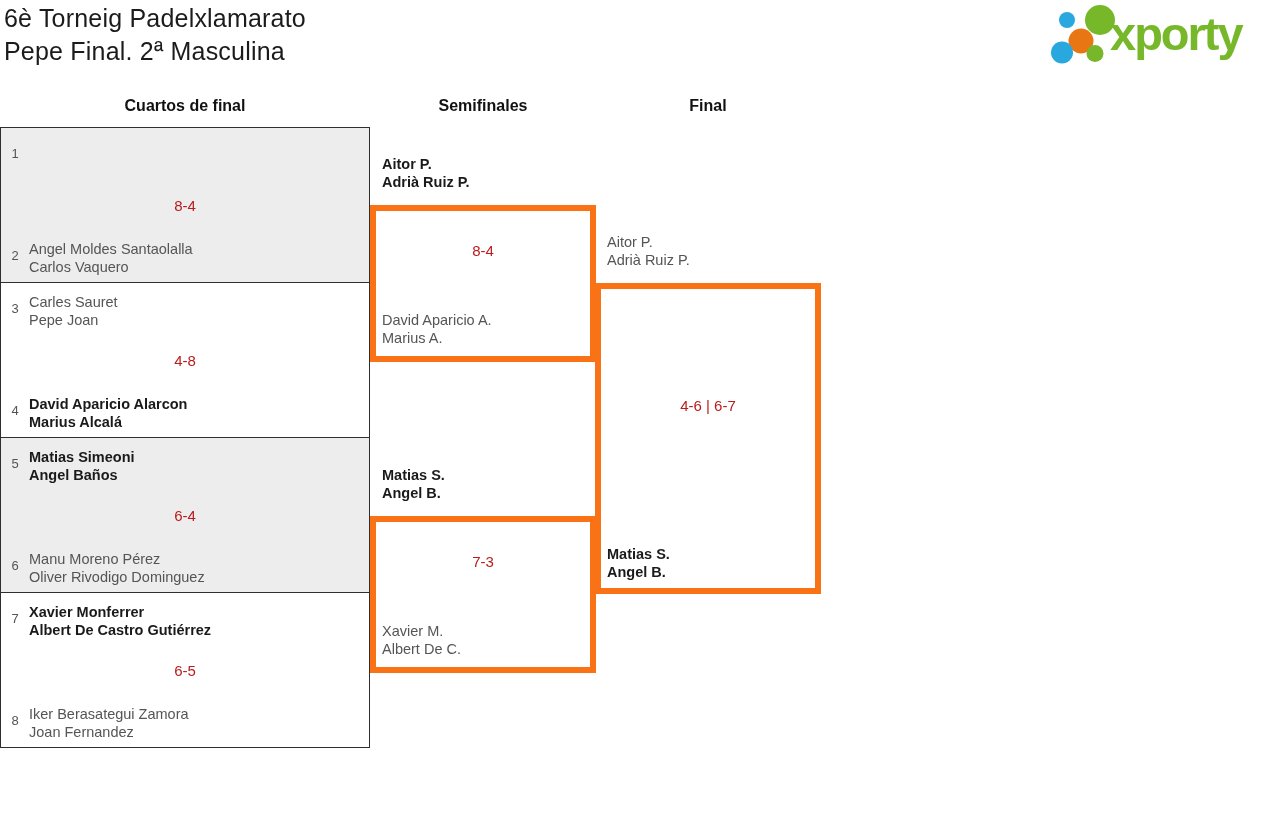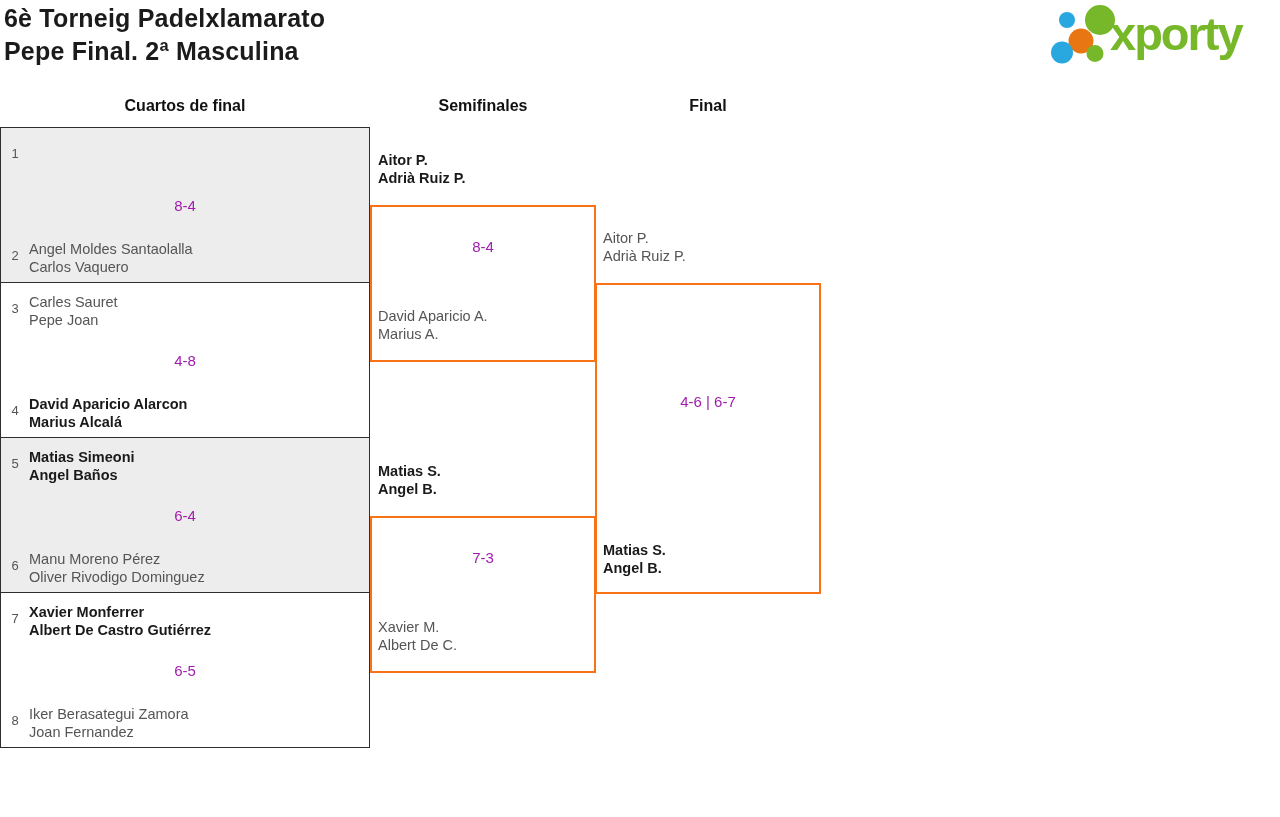--- a/index.html
+++ b/index.html
@@ -4,21 +4,21 @@
 <style>
   * { margin:0; padding:0; box-sizing:border-box; }
   html,body { background:#ffffff; }
   .page {
     position:relative; width:1280px; height:817px; overflow:hidden;
     background:#ffffff; font-family:"Liberation Sans", sans-serif;
   }
   
   .title {
     position:absolute; left:4px; top:2px;
-    font-size:25px; font-weight:700; color:#1b1b1b; line-height:33px;
+    font-size:25px; font-weight:400; color:#1b1b1b; line-height:33px;
     letter-spacing:0.2px;
   }
   .logo { position:absolute; top:2px; left:1046px; width:230px; height:70px; cursor:pointer; }
   .logo-dots { position:absolute; left:0; top:0; }
   .logo-word {
     position:absolute; left:64px; top:4px;
     font-size:47px; font-weight:700; letter-spacing:-2px;
     color:#76b82a; line-height:56px;
   }
   
@@ -43,26 +43,26 @@
   .seed.s-bottom { top:120px; }
   .team {
     position:absolute; left:28px; right:6px;
     font-size:14.5px; line-height:18px; color:#555;
   }
   .team.t-top { top:10px; }
   .team.t-bottom { top:112px; }
   .team.winner, .sideteam.winner { color:#1a1a1a; font-weight:700; }
   .score {
     position:absolute; left:0; width:100%; text-align:center;
-    font-size:15px; color:#a21caf;
+    font-size:15px; color:#b91c1c;
   }
   .match .score { top:69px; }
   
   .roundbox {
-    position:absolute; border:2px solid #f97316; background:transparent;
+    position:absolute; border:6px solid #f97316; background:transparent;
   }
   .sf1 { left:370px; top:205px; width:226px; height:157px; }
   .sf2 { left:370px; top:516px; width:226px; height:157px; }
   .fin { left:595px; top:283px; width:226px; height:311px; }
   .sideteam {
     position:absolute; left:6px; right:4px;
     font-size:14.5px; line-height:18px; color:#555;
   }
   .sideteam.t-top { top:-56px; }
   .sf1 .sideteam.t-bottom, .sf2 .sideteam.t-bottom { top:100px; }

